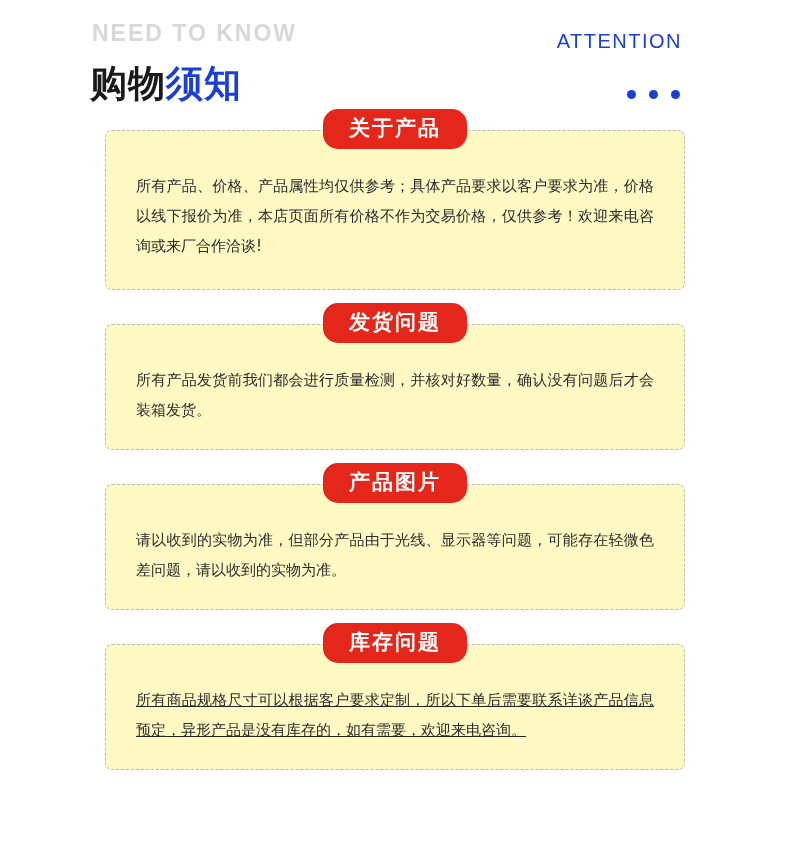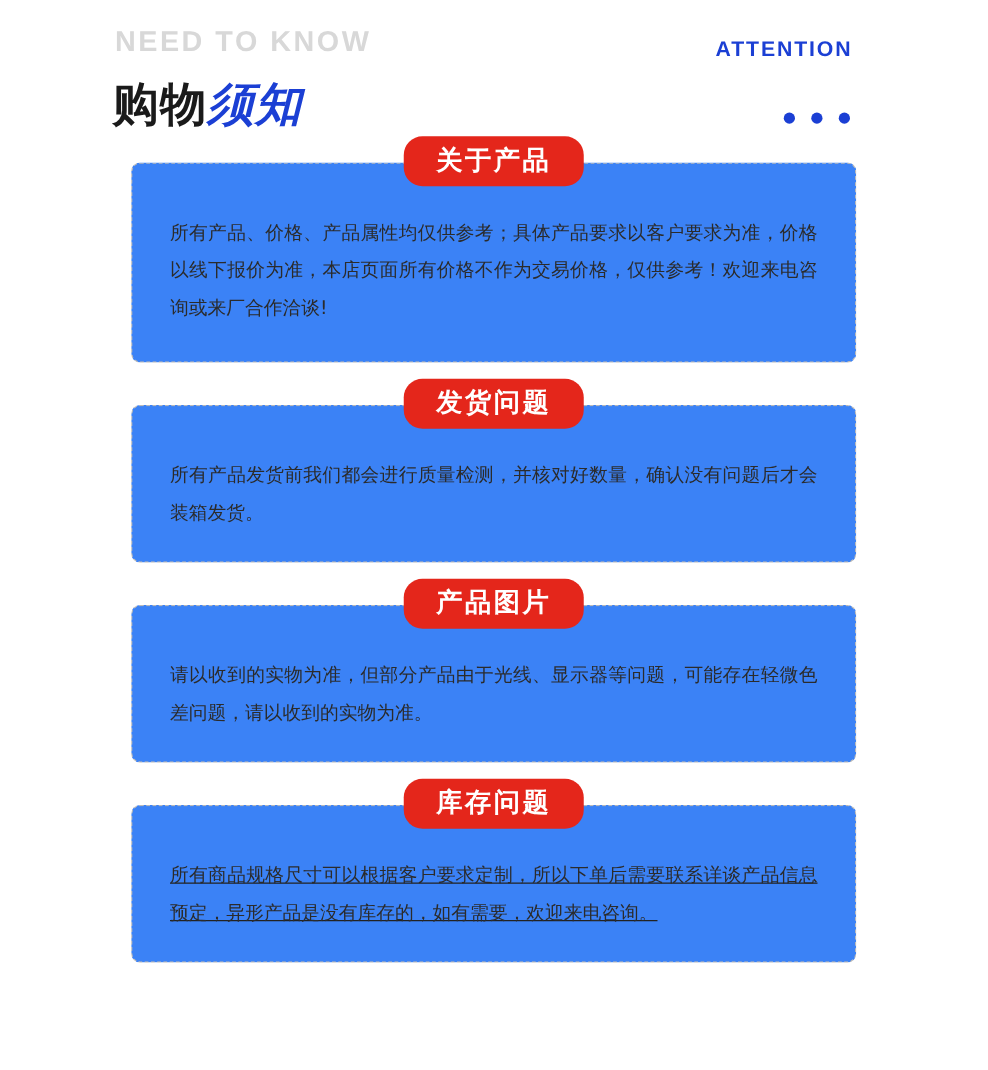--- a/index.html
+++ b/index.html
@@ -42,28 +42,28 @@
     position: absolute;
     left: 90px;
     top: 62px;
     font-size: 37px;
     font-weight: bold;
     letter-spacing: 1px;
     line-height: 1.2;
     font-family: "DejaVu Sans", "Liberation Sans", sans-serif;
   }
   .title-cn .dark { color: #1a1a1a; }
-  .title-cn .blue { color: #1b3fd4; font-style: italic; }
+  .title-cn .blue { color: #1b3fd4; }
 
   .attention {
     position: absolute;
     right: 108px;
     top: 30px;
-    font-size: 17px;
-    font-weight: bold;
+    font-size: 20px;
+    font-weight: normal;
     letter-spacing: 1.5px;
     color: #1b3fd4;
   }
   .dots {
     position: absolute;
     right: 110px;
     top: 90px;
     display: flex;
     gap: 13px;
   }
@@ -86,21 +86,21 @@
     width: 580px;
   }
   .section:last-child { margin-bottom: 0; text-decoration: underline; }
 
   .box {
     border: 1px dashed #b9b9b9;
     border-radius: 7px;
     padding: 40px 30px 24px 30px;
     box-sizing: border-box;
     min-height: 140px;
-    background: #3b82f6;
+    background: #fef9c3;
   }
   .box.tall { min-height: 160px; }
   .box.short { min-height: 124px; }
 
   .tab {
     position: absolute;
     left: 50%;
     transform: translateX(-50%);
     top: -21px;
     background: #e4261b;

